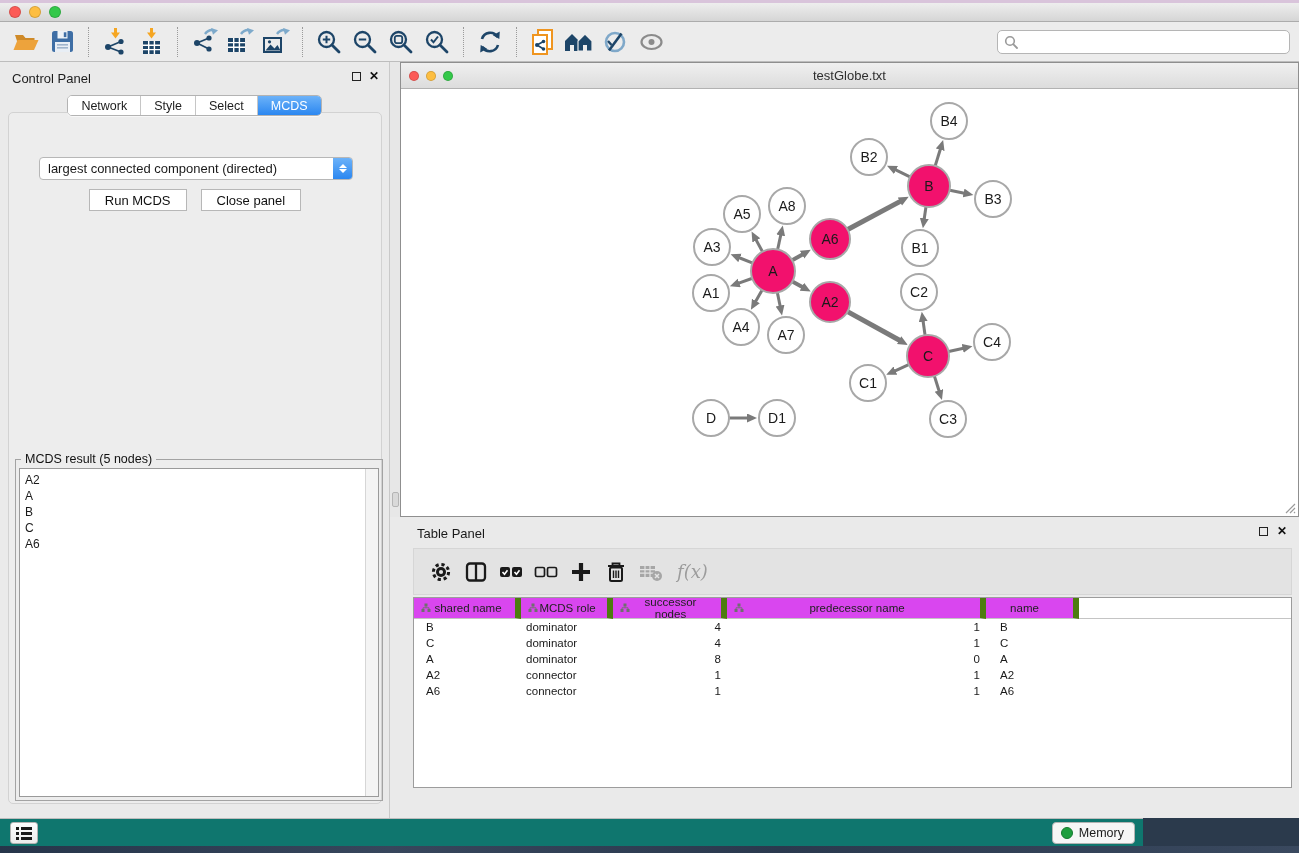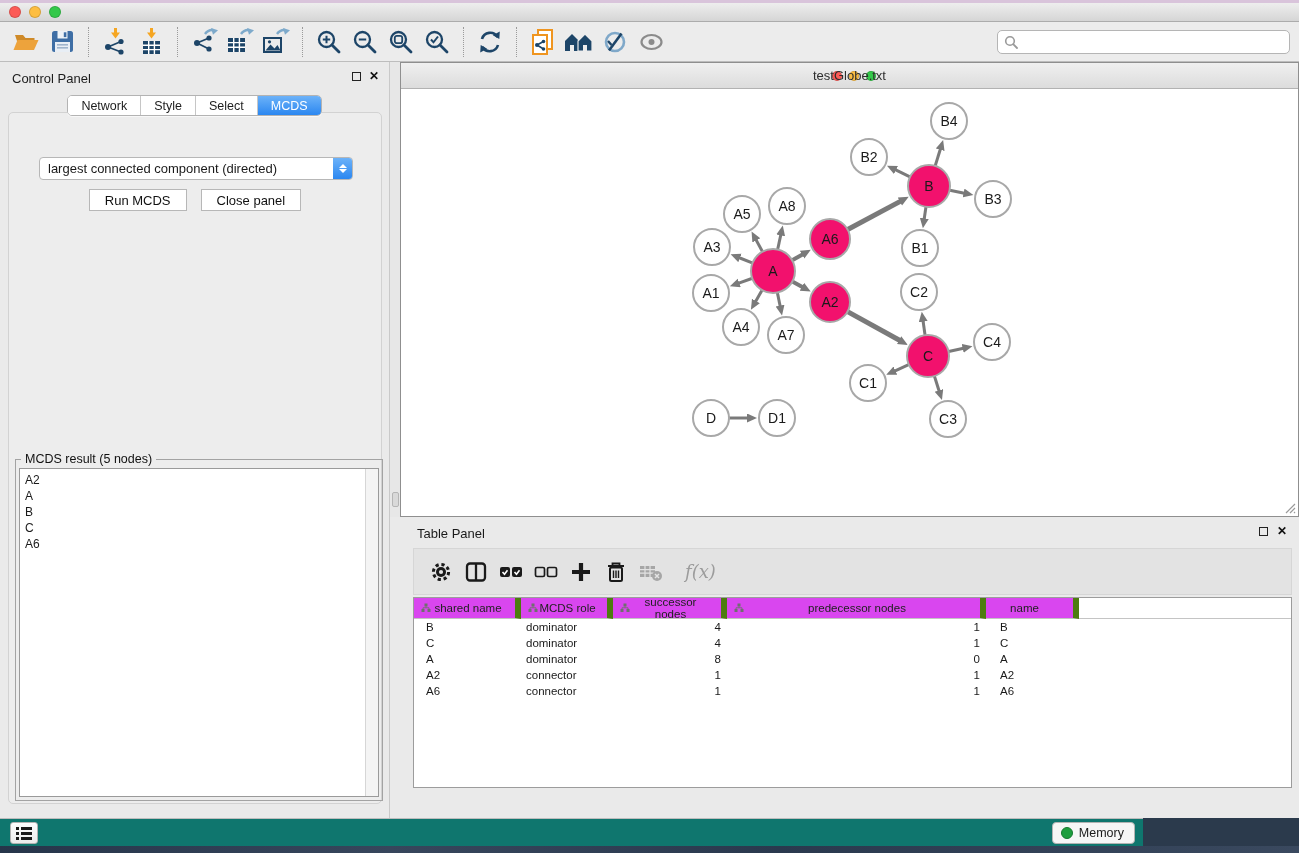--- a/index.html
+++ b/index.html
@@ -64,36 +64,36 @@
   .result-scroll { position:absolute; right:0; top:0; bottom:0; width:13px; background:#f4f4f4; border-left:1px solid #d6d6d6; }
 
   
   .grip-v { position:absolute; left:392px; top:430px; width:7px; height:15px; background:#d9d9d9; border:1px solid #b5b5b5; border-radius:2px; }
   .grip-h { position:absolute; left:843px; top:450px; width:15px; height:7px; background:#d9d9d9; border:1px solid #b5b5b5; border-radius:2px; }
 
   
   .net-window { position:absolute; left:400px; top:0; width:899px; height:455px; background:#fff;
     border:1px solid #8f8f8f; }
   .nw-titlebar { position:relative; height:26px; background:linear-gradient(#f0f0f0,#dcdcdc);
-    border-bottom:1px solid #b2b2b2; display:flex; align-items:center;justify-content:center; }
+    border-bottom:1px solid #b2b2b2; display:flex; align-items:center; }
   .nw-titlebar .traffic { margin-left:8px; gap:7px; }
   .nw-titlebar .tl { width:10px; height:10px; }
   .nw-title { position:absolute; left:0; right:0; text-align:center; font-size:13px; color:#2e2e2e; }
   .nw-canvas { position:relative; width:897px; height:427px; background:#fff; }
   .resize-grip { position:absolute; right:2px; bottom:2px; width:14px; height:14px; }
 
   
   .table-panel { position:absolute; left:390px; top:455px; width:909px; height:301px; background:#eaeaea; }
   .tp-head { position:relative; height:30px; }
   .tp-title { position:absolute; left:27px; top:9px; font-size:13px; }
   .tp-icons { position:absolute; right:12px; top:9px; display:flex; gap:9px; align-items:center; }
   .tp-toolbar { position:absolute; left:23px; top:31px; width:879px; height:47px; background:#e3e3e3;
     border:1px solid #d6d6d6; display:flex; align-items:center; gap:9px; padding-left:14px; }
   .tp-tool { width:26px; height:26px; display:flex; align-items:center; justify-content:center; }
-  .fx-label { font-family:"DejaVu Serif",serif; font-style:italic; font-size:18px; color:#9c9c9c; margin-left:12px; }
+  .fx-label { font-family:"DejaVu Serif",serif; font-style:italic; font-size:18px; color:#9c9c9c; margin-left:4px; }
 
   .data-table { position:absolute; left:23px; top:80px; width:879px; height:191px; background:#fff;
     border:1px solid #9c9c9c; overflow:hidden; }
   .tgrid { display:grid; grid-template-columns:107px 92px 114px 259px 93px 1fr; }
   .th { height:21px; background:#d946ef; border-bottom:1px solid #c4c4c4; border-right:6px solid #4d7c0f;
     font-size:11.5px; color:#222; display:flex; align-items:center; position:relative; }
   .th .th-label { flex:1; text-align:center; padding-right:10px; }
   .th .sort-ic { margin-left:7px; }
   .th.filler { background:#fff; border-right:none; }
   .td { height:16px; font-size:11.5px; display:flex; align-items:center; background:#fff; }
@@ -537,21 +537,21 @@
             </svg>
             <span class="th-label">successor nodes</span>
           </div>
           <div class="th">
             <svg class="sort-ic" width="10" height="10" viewBox="0 0 10 10">
               <rect x="3.5" y="0.5" width="3" height="3" fill="#6f6f6f"></rect>
               <rect x="0.5" y="6" width="3" height="3" fill="#6f6f6f"></rect>
               <rect x="6.5" y="6" width="3" height="3" fill="#6f6f6f"></rect>
               <path d="M5 3.5 V4.8 M2 6 V4.8 H8 V6" stroke="#6f6f6f" fill="none" stroke-width="0.9"></path>
             </svg>
-            <span class="th-label">predecessor nodes</span>
+            <span class="th-label">predecessor name</span>
           </div>
           <div class="th">
             <span class="th-label">name</span>
           </div>
           <div class="th filler"></div>
         </div>
       <div class="tgrid" id="table-body">
           <div class="td c0">B</div>
           <div class="td c1">dominator</div>
           <div class="td c2">4</div>

